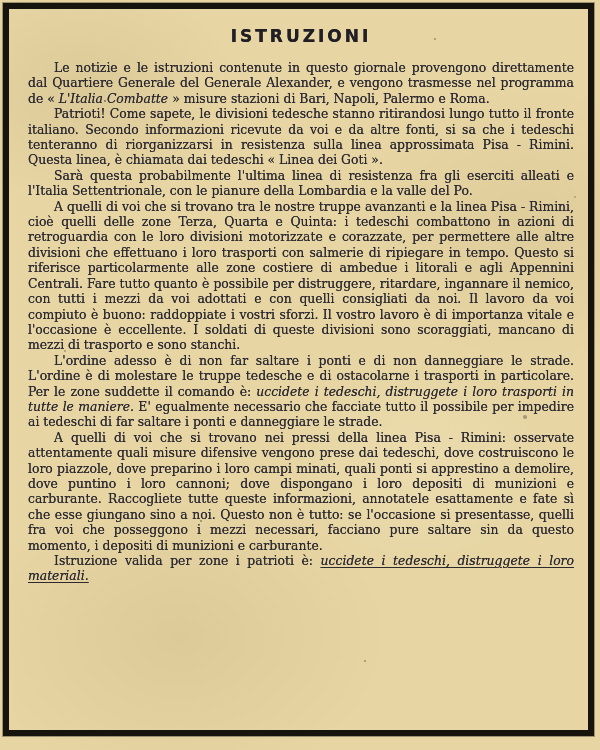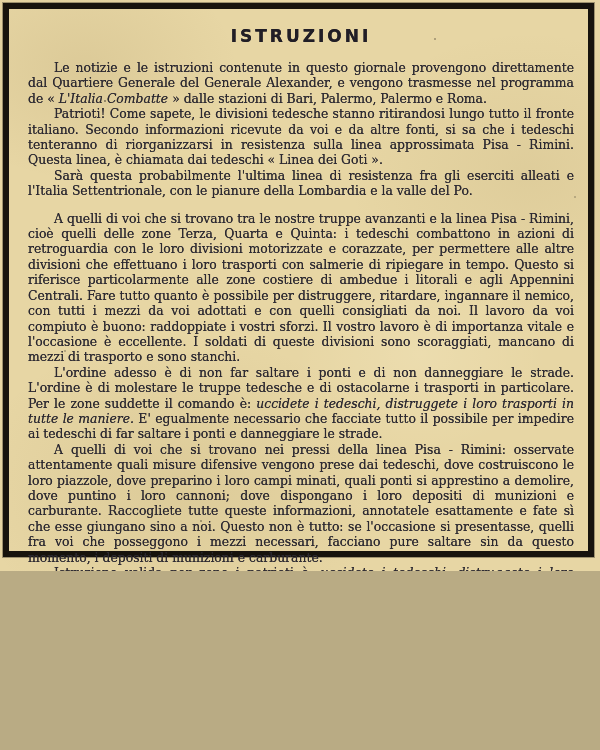--- a/index.html
+++ b/index.html
@@ -3,21 +3,21 @@
 <meta charset="utf-8">
 <style>
   html, body {
     margin: 0;
     padding: 0;
     background: #b9ab84;
   }
   .stage {
     position: relative;
     width: 600px;
-    height: 571px;
+    height: 750px;
     overflow: hidden;
     background: #e7d6a4;
     font-family: "DejaVu Serif", "Liberation Serif", serif;
   }
   
   .stage::before {
     content: "";
     position: absolute;
     inset: 0;
     pointer-events: none;
@@ -57,21 +57,21 @@
     font-size: 12.4px;
     line-height: 15.4px;
     text-align: justify;
   }
   .body-text p {
     margin: 0;
     text-indent: 26px;
     text-shadow: 0 0 0.45px rgba(44,41,49,0.85);
   }
   .body-text p.gap { }
-  .body-text p.gap-sm { margin-top: 12px; }
+  .body-text p.gap-sm { margin-top: 0; }
   .it { font-style: italic; }
   .ul {
     text-decoration: underline;
     text-decoration-thickness: 1.4px;
     text-underline-offset: 2px;
   }
   
   .speckles {
     position: absolute;
     width: 2px; height: 2px;
@@ -90,21 +90,21 @@
 </style>
 </head>
 <body>
 
 <div class="stage">
   <div class="speckles"></div>
   <div class="frame"></div>
   <div class="paper">
     <div class="title">ISTRUZIONI</div>
     <div class="body-text">
-        <p><span>Le notizie e le istruzioni contenute in questo giornale provengono direttamente dal Quartiere Generale del Generale Alexander, e vengono trasmesse nel programma de « </span><span class="it">L'Italia Combatte</span><span> » dalle stazioni di Bari, Palermo, Palermo e Roma.</span></p>
+        <p><span>Le notizie e le istruzioni contenute in questo giornale provengono direttamente dal Quartiere Generale del Generale Alexander, e vengono trasmesse nel programma de « </span><span class="it">L'Italia Combatte</span><span> » misure stazioni di Bari, Napoli, Palermo e Roma.</span></p>
         <p><span>Patrioti! Come sapete, le divisioni tedesche stanno ritirandosi lungo tutto il fronte italiano. Secondo informazioni ricevute da voi e da altre fonti, si sa che i tedeschi tenteranno di riorganizzarsi in resistenza sulla linea approssimata Pisa - Rimini. Questa linea, è chiamata dai tedeschi « Linea dei Goti ».</span></p>
         <p class="gap"><span>Sarà questa probabilmente l'ultima linea di resistenza fra gli eserciti alleati e l'Italia Settentrionale, con le pianure della Lombardia e la valle del Po.</span></p>
         <p class="gap-sm"><span>A quelli di voi che si trovano tra le nostre truppe avanzanti e la linea Pisa - Rimini, cioè quelli delle zone Terza, Quarta e Quinta: i tedeschi combattono in azioni di retroguardia con le loro divisioni motorizzate e corazzate, per permettere alle altre divisioni che effettuano i loro trasporti con salmerie di ripiegare in tempo. Questo si riferisce particolarmente alle zone costiere di ambedue i litorali e agli Appennini Centrali. Fare tutto quanto è possibile per distruggere, ritardare, ingannare il nemico, con tutti i mezzi da voi adottati e con quelli consigliati da noi. Il lavoro da voi compiuto è buono: raddoppiate i vostri sforzi. Il vostro lavoro è di importanza vitale e l'occasione è eccellente. I soldati di queste divisioni sono scoraggiati, mancano di mezzi di trasporto e sono stanchi.</span></p>
         <p><span>L'ordine adesso è di non far saltare i ponti e di non danneggiare le strade. L'ordine è di molestare le truppe tedesche e di ostacolarne i trasporti in particolare. Per le zone suddette il comando è: </span><span class="it">uccidete i tedeschi, distruggete i loro trasporti in tutte le maniere.</span><span> E' egualmente necessario che facciate tutto il possibile per impedire ai tedeschi di far saltare i ponti e danneggiare le strade.</span></p>
         <p><span>A quelli di voi che si trovano nei pressi della linea Pisa - Rimini: osservate attentamente quali misure difensive vengono prese dai tedeschi, dove costruiscono le loro piazzole, dove preparino i loro campi minati, quali ponti si apprestino a demolire, dove puntino i loro cannoni; dove dispongano i loro depositi di munizioni e carburante. Raccogliete tutte queste informazioni, annotatele esattamente e fate sì che esse giungano sino a noi. Questo non è tutto: se l'occasione si presentasse, quelli fra voi che posseggono i mezzi necessari, facciano pure saltare sin da questo momento, i depositi di munizioni e carburante.</span></p>
         <p><span>Istruzione valida per zone i patrioti è: </span><span class="it ul">uccidete i tedeschi, distruggete i loro materiali.</span></p>
       </div>
   </div>
 </div>
 

